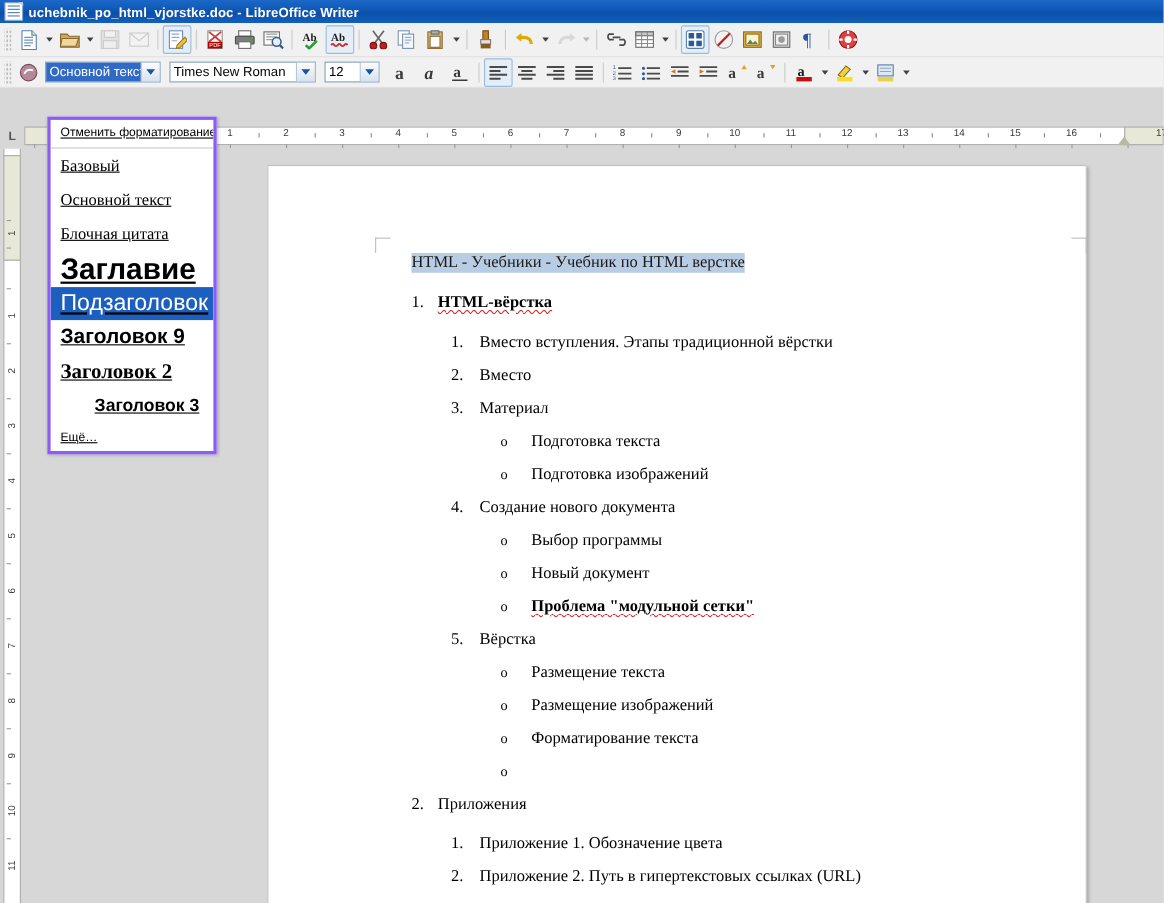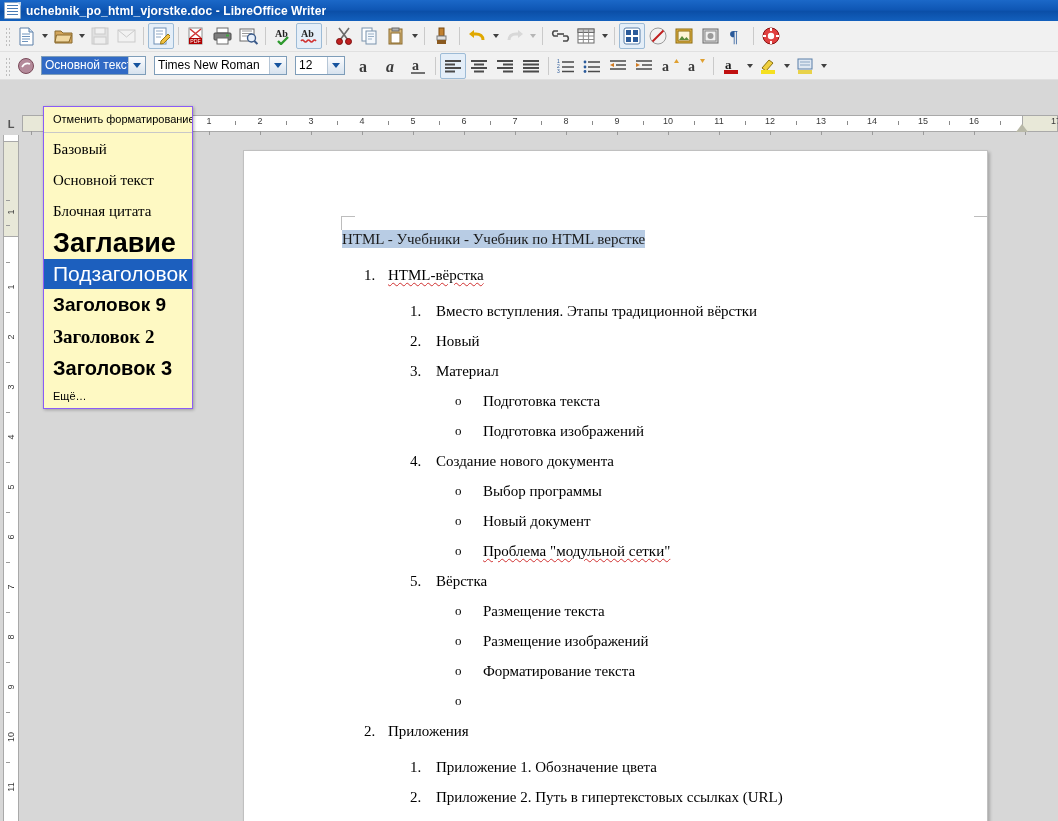--- a/index.html
+++ b/index.html
@@ -106,41 +106,41 @@
     border-top:5px solid #15539e;
   }
   .combo-style { width:105px; margin-left:2px; }
   .combo-style .cval { background:#316ac5; color:#fff; }
   .combo-font { width:133px; margin-left:8px; }
   .combo-size { width:50px; margin-left:8px; }
 
   
   .style-menu {
     position:absolute; left:43px; top:106px; width:148px;
-    background:#fef9c3; border:1px solid #8b5cf6;
+    background:#ffffff; border:3px solid #8b5cf6;
     box-shadow: 1px 1px 3px rgba(0,0,0,.28);
-    z-index: 60; overflow:hidden;
+    z-index: 60; overflow:hidden;text-decoration:underline;
   }
   .sm-item {
     padding:0 9px; white-space:nowrap; overflow:hidden;
     color:#000; display:flex; align-items:center;
   }
   .sm-clear { font-size:11px; height:24px; font-family:"Liberation Sans",sans-serif; }
   .sm-sep { height:1px; background:#c8c8c8; margin:1px 0; }
   .sm-base   { font-family:"Liberation Serif",serif; font-size:15px; height:31px; }
   .sm-body   { font-family:"Liberation Serif",serif; font-size:15px; height:31px; }
   .sm-quote  { font-family:"Liberation Serif",serif; font-size:15px; height:31px; }
   .sm-title  { font-family:"Liberation Sans",sans-serif; font-weight:bold; font-size:27px; height:32px; }
   .sm-subtitle {
     font-family:"Liberation Sans",sans-serif; font-size:21px; height:30px;
     background:#1c5fbe; color:#ffffff;
   }
   .sm-h1 { font-family:"Liberation Sans",sans-serif; font-weight:bold; font-size:19px; height:32px; }
   .sm-h2 { font-family:"Liberation Serif",serif; font-weight:bold; font-size:19px; height:32px; }
-  .sm-h3 { font-family:"Liberation Sans",sans-serif; font-weight:bold; font-size:20px; height:30px; }
+  .sm-h3 { font-family:"Liberation Sans",sans-serif; font-weight:bold; font-size:16px; height:30px;margin-left:31px; }
   .sm-more { font-size:11px; height:25px; }
 
   
   .ruler-corner {
     position:absolute; left:0; top:113px; width:22px; height:22px;
     background:#d7d7d7; display:flex; align-items:center; justify-content:center;
     font-size:11px; font-weight:bold; color:#555;
   }
   .hruler {
     position:absolute; left:22px; top:113px; right:0; height:22px;
@@ -222,29 +222,30 @@
   .sel {
     background:#b8cce4; color:#1a1a1a;
     display:inline; padding:1px 0;
   }
   .squig {
     text-decoration: underline;
     text-decoration-style: wavy;
     text-decoration-color:#d03030;
     text-decoration-thickness:1px;
     text-underline-offset:2px;
+    font-weight:bold;
   }
   .lvl1 { margin-left:22px; display:flex; }
   .lvl2 { margin-left:68px; display:flex; }
   .lvl3 { margin-left:113px; display:flex; }
   .lvl1 .num { width:24px; flex:none; }
   .lvl2 .num { width:26px; flex:none; }
   .lvl3 .bul { width:28px; flex:none; font-size:13px; }
   .row-h { height:30px; }
-  .row-t { height:36px; }
+  .row-t { height:36px;margin-left:32px; }
 </style>
 </head>
 <body>
 
 <div id="app">
 
   <div class="titlebar">
     <div class="title-icon"></div>
     <span>uchebnik_po_html_vjorstke.doc - LibreOffice Writer</span>
   </div>
@@ -751,21 +752,21 @@
             <div class="lvl1 row-t">
               <span class="num">1.</span>
               <span class="squig">HTML-вёрстка</span>
             </div>
             <div class="lvl2 row-h">
               <span class="num">1.</span>
               <span>Вместо вступления. Этапы традиционной вёрстки</span>
             </div>
             <div class="lvl2 row-h">
               <span class="num">2.</span>
-              <span>Новый</span>
+              <span>Вместо</span>
             </div>
             <div class="lvl2 row-h">
               <span class="num">3.</span>
               <span>Материал</span>
             </div>
             <div class="lvl3 row-h">
               <span class="bul">o</span>
               <span>Подготовка текста</span>
             </div>
             <div class="lvl3 row-h">

